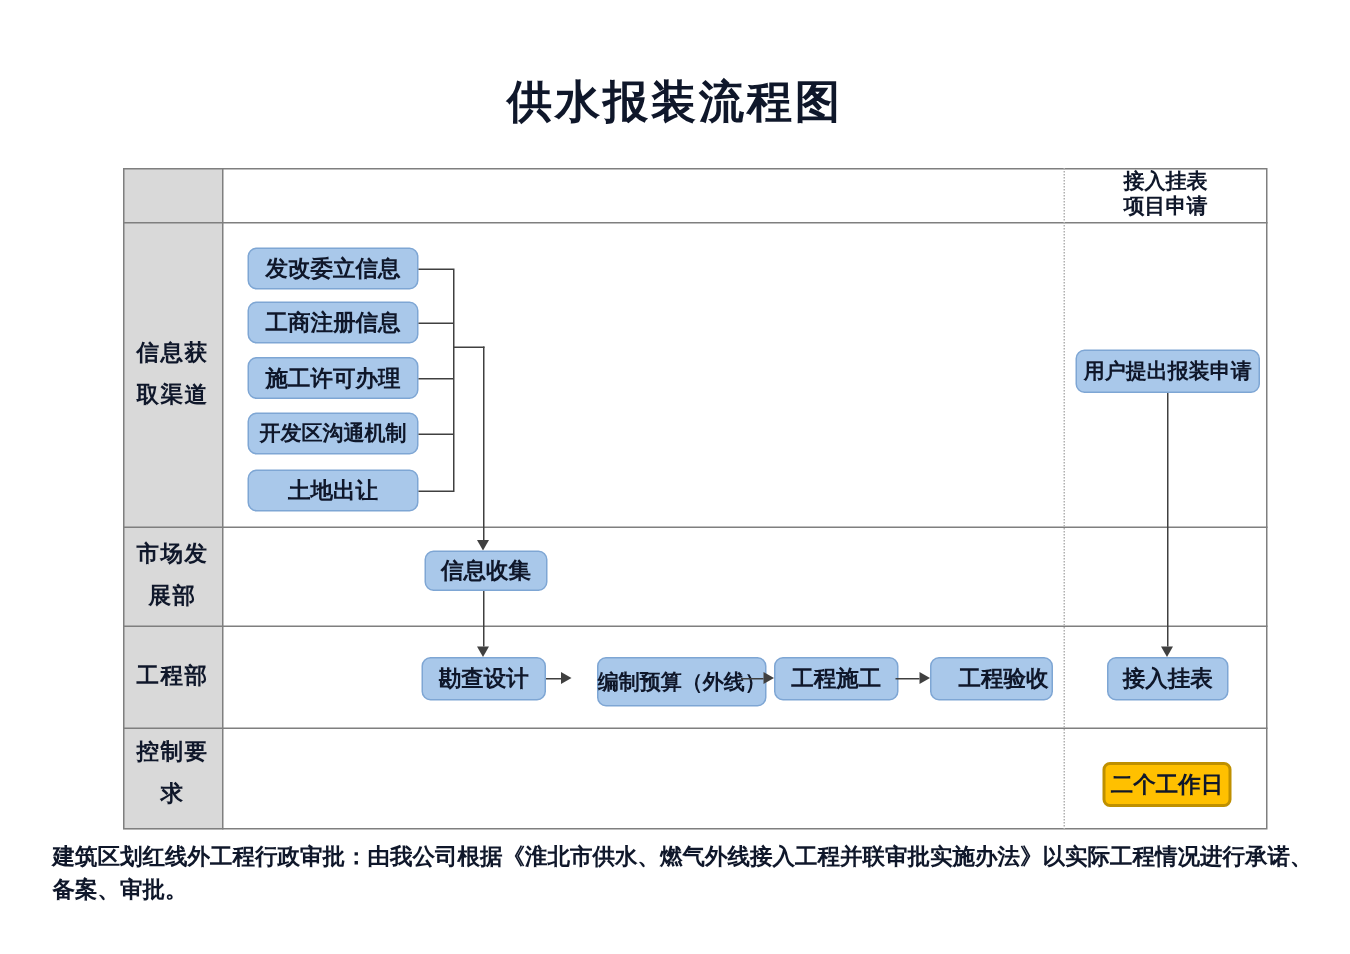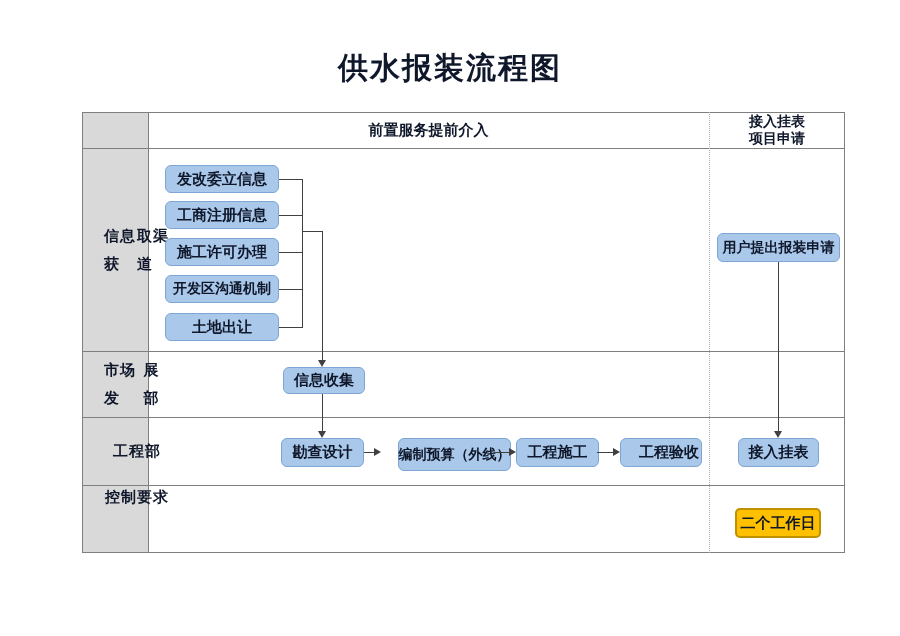--- a/index.html
+++ b/index.html
@@ -21,26 +21,26 @@
   .frame{left:82px;top:112px;width:763px;height:441px;border:1px solid var(--grid);box-sizing:border-box;}
   .lane-col{left:82px;top:112px;width:66px;height:441px;background:var(--lane-bg);}
   .hline{left:82px;width:763px;height:1px;background:var(--grid);}
   .vline-label{left:148px;top:112px;width:1px;height:441px;background:var(--grid);}
   .vline-dotted{left:709px;top:112px;width:0;height:441px;border-left:1px dotted var(--divider);}
   
   .hdr{display:flex;align-items:center;justify-content:center;font-weight:bold;font-size:15px;}
   .hdr-main{left:148px;top:112px;width:561px;height:36px;}
   .hdr-right{left:709px;top:112px;width:136px;height:36px;flex-direction:column;font-size:14px;line-height:17px;}
   
-  .lane-label{left:82px;width:66px;display:flex;flex-direction:row;align-items:center;justify-content:center;
-    font-weight:bold;font-size:15px;line-height:28px;letter-spacing:1px;margin-left:22px;}
+  .lane-label{left:82px;width:66px;display:flex;flex-direction:column;align-items:center;justify-content:center;
+    font-weight:bold;font-size:15px;line-height:28px;letter-spacing:1px;}
   .lane1{top:148px;height:203px;}
   .lane2{top:351px;height:66px;}
   .lane3{top:417px;height:68px;}
-  .lane4{top:472px;height:50px;}
+  .lane4{top:491px;height:50px;}
   
   .node{
     background:var(--node-fill);border:1px solid var(--node-border);border-radius:6px;
     display:flex;align-items:center;justify-content:center;box-sizing:border-box;
     font-weight:bold;font-size:15px;white-space:nowrap;
   }
   .node.small{font-size:14px;}
   .control-node{
     background:var(--control-fill);border:2px solid var(--control-border);border-radius:5px;
     display:flex;align-items:center;justify-content:center;box-sizing:border-box;
@@ -62,21 +62,20 @@
 
   <div class="abs lane-col"></div>
   <div class="abs frame"></div>
   <div class="abs hline" style="top:148px;"></div>
   <div class="abs hline" style="top:351px;"></div>
   <div class="abs hline" style="top:417px;"></div>
   <div class="abs hline" style="top:485px;"></div>
   <div class="abs vline-label"></div>
   <div class="abs vline-dotted"></div>
 
-  <div class="abs hdr hdr-main">前置服务提前介入</div>
   <div class="abs hdr hdr-right">
     <span>接入挂表</span>
     <span>项目申请</span>
   </div>
 
   <div class="abs lane-label lane1">
     <span>信息获</span>
     <span>取渠道</span>
   </div>
   <div class="abs lane-label lane2">
@@ -123,14 +122,15 @@
   <div class="abs arr-right" style="left:613px;top:448px;"></div>
   <div class="abs node" style="left:620px;top:438px;width:82px;height:29px;padding-left:16px;">工程验收</div>
 
   <div class="abs node small" style="left:717px;top:233px;width:123px;height:29px;">用户提出报装申请</div>
   <div class="abs line" style="left:778px;top:262px;width:1px;height:169px;"></div>
   <div class="abs arr-down" style="left:774px;top:431px;"></div>
   <div class="abs node" style="left:738px;top:438px;width:81px;height:29px;">接入挂表</div>
 
   <div class="abs control-node" style="left:735px;top:508px;width:86px;height:30px;">二个工作日</div>
 
+  <div class="abs footnote">建筑区划红线外工程行政审批：由我公司根据《淮北市供水、燃气外线接入工程并联审批实施办法》以实际工程情况进行承诺、备案、审批。</div>
 
 </div>
 
 </body></html>

